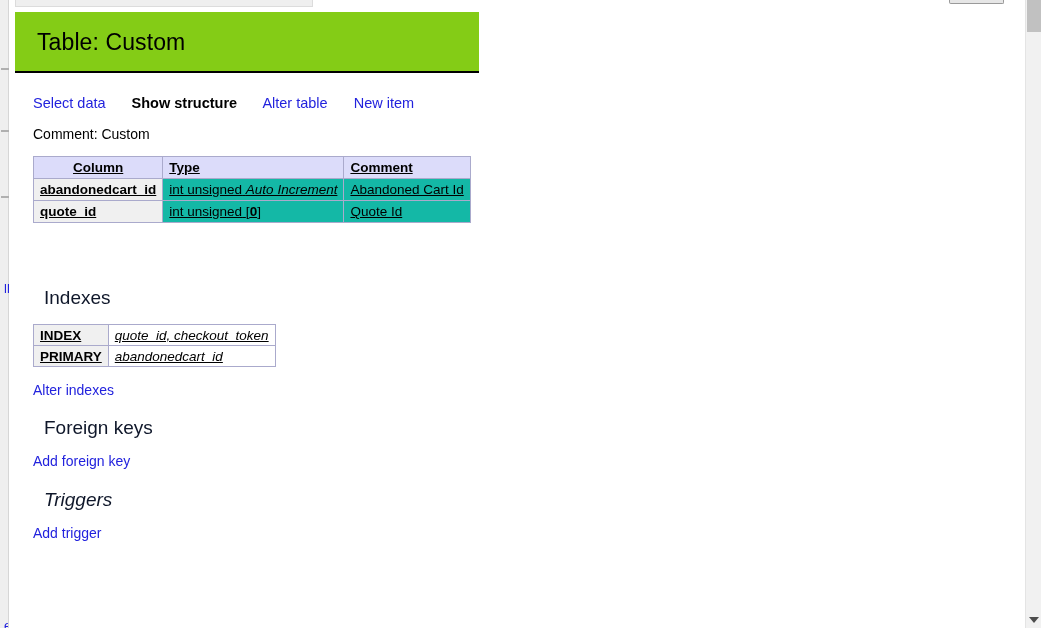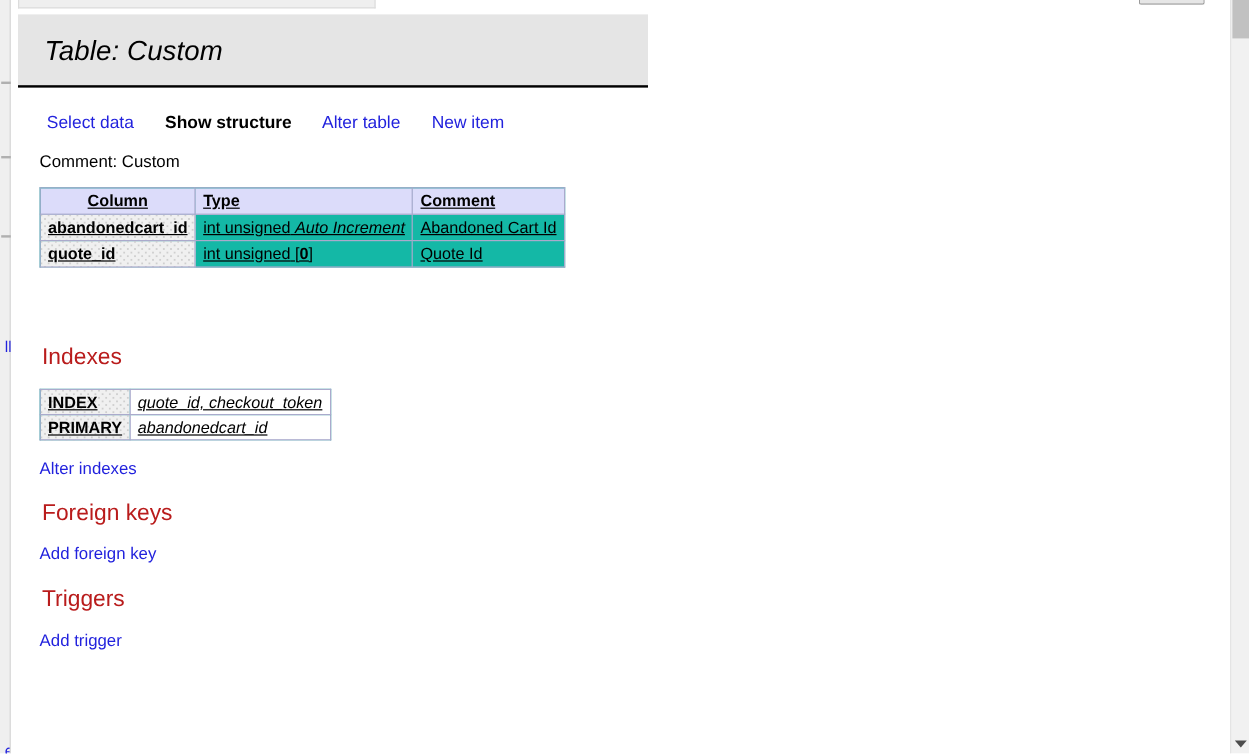--- a/index.html
+++ b/index.html
@@ -89,38 +89,37 @@
   
   .content {
     position: absolute;
     left: 0; top: 0;
     width: 1020px; height: 628px;
   }
 
   .page-header {
     position: absolute;
     left: 15px; top: 12px;
-    width: 525px; height: 61px;
-    background: #e5e5e5;
+    width: 464px; height: 61px;
+    background: #84cc16;
     border-bottom: 2px solid #000000;
-    font-style: italic;
   }
   .page-header h1 {
     margin: 0;
     padding: 17px 0 0 22px;
     font-size: 23px;
     font-weight: normal;
     color: #000;
     letter-spacing: 0.1px;
     font-family: "Liberation Sans", sans-serif;
   }
 
   .nav-links {
     position: absolute;
-    left: 39px; top: 95px;
+    left: 33px; top: 95px;
     font-size: 14.5px;
     white-space: nowrap;
   }
   .nav-links a {
     color: #2222dd;
     text-decoration: none;
     margin-right: 22px;
   }
   .nav-links .active {
     color: #000;
@@ -171,29 +170,29 @@
   #columns-table thead th:nth-child(1) { width: 121px; }
   #columns-table thead th:nth-child(2) { width: 170px; }
   #columns-table thead th:nth-child(3) { width: 118px; }
 
   .ital { font-style: italic; }
   .dflt b { font-weight: bold; }
 
   
   .section-title {
     position: absolute;
-    left: 35px;
+    left: 44px;
     font-size: 19px;
     font-weight: normal;
-    color: #b91c1c;
+    color: #0f172a;
     margin: 0;
   }
   #indexes-title { top: 287px; }
   #fk-title { top: 417px; }
-  #triggers-title { top: 489px; }
+  #triggers-title { top: 489px; font-style: italic; }
 
   
   #indexes-table {
     left: 33px; top: 324px;
     font-size: 13.5px;
   }
   #indexes-table th, #indexes-table td {
     border: 1px solid #aaaacc;
     padding: 2px 6px;
     height: 21px;

